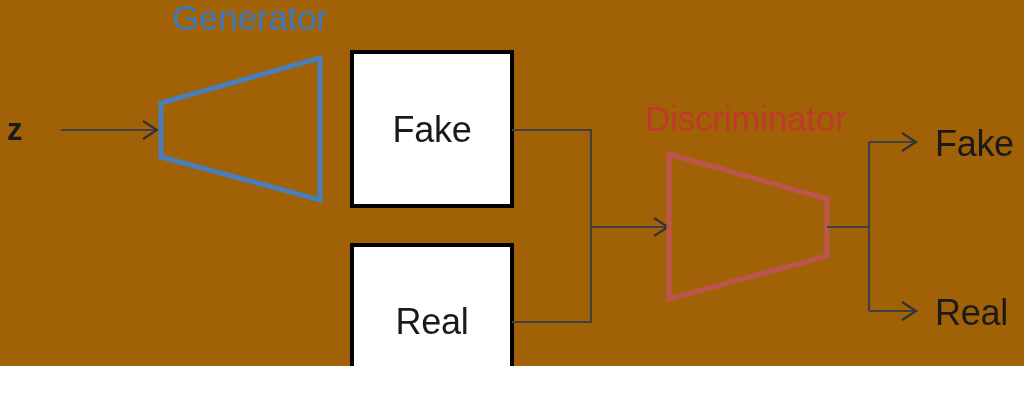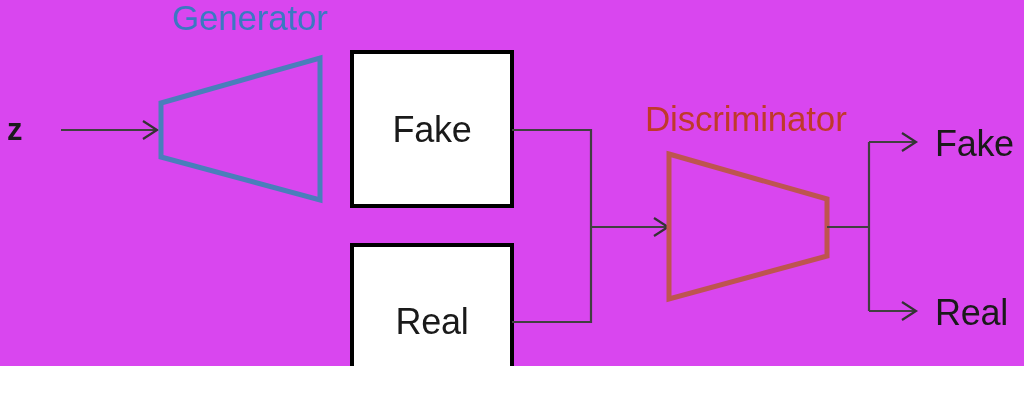--- a/index.html
+++ b/index.html
@@ -9,21 +9,21 @@
     background: #ffffff;
   }
   body {
     font-family: "Liberation Sans", sans-serif;
     -webkit-font-smoothing: antialiased;
   }
   #diagram-root {
     position: relative;
     width: 1024px;
     height: 366px;
-    background: #d946ef;
+    background: #a16207;
     overflow: hidden;
   }
   #gan-svg {
     position: absolute;
     top: 0;
     left: 0;
     width: 1024px;
     height: 418px;
     display: block;
   }

